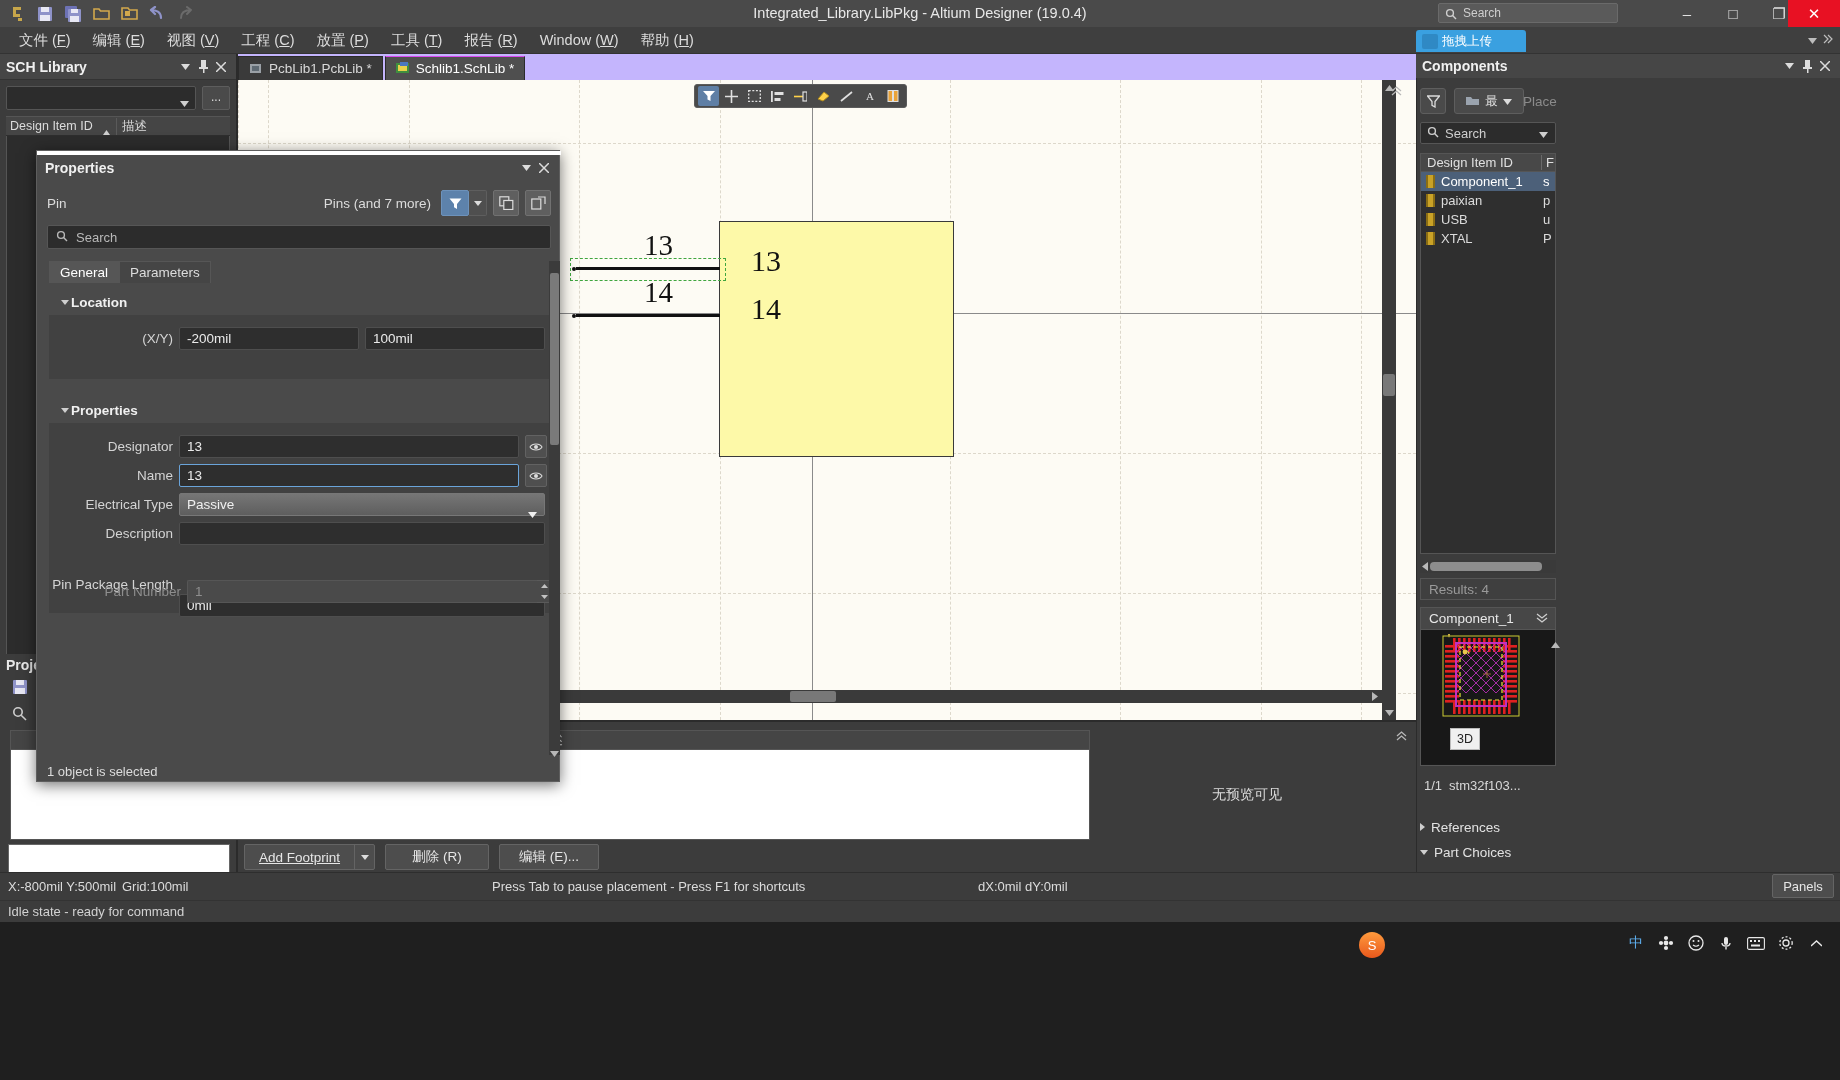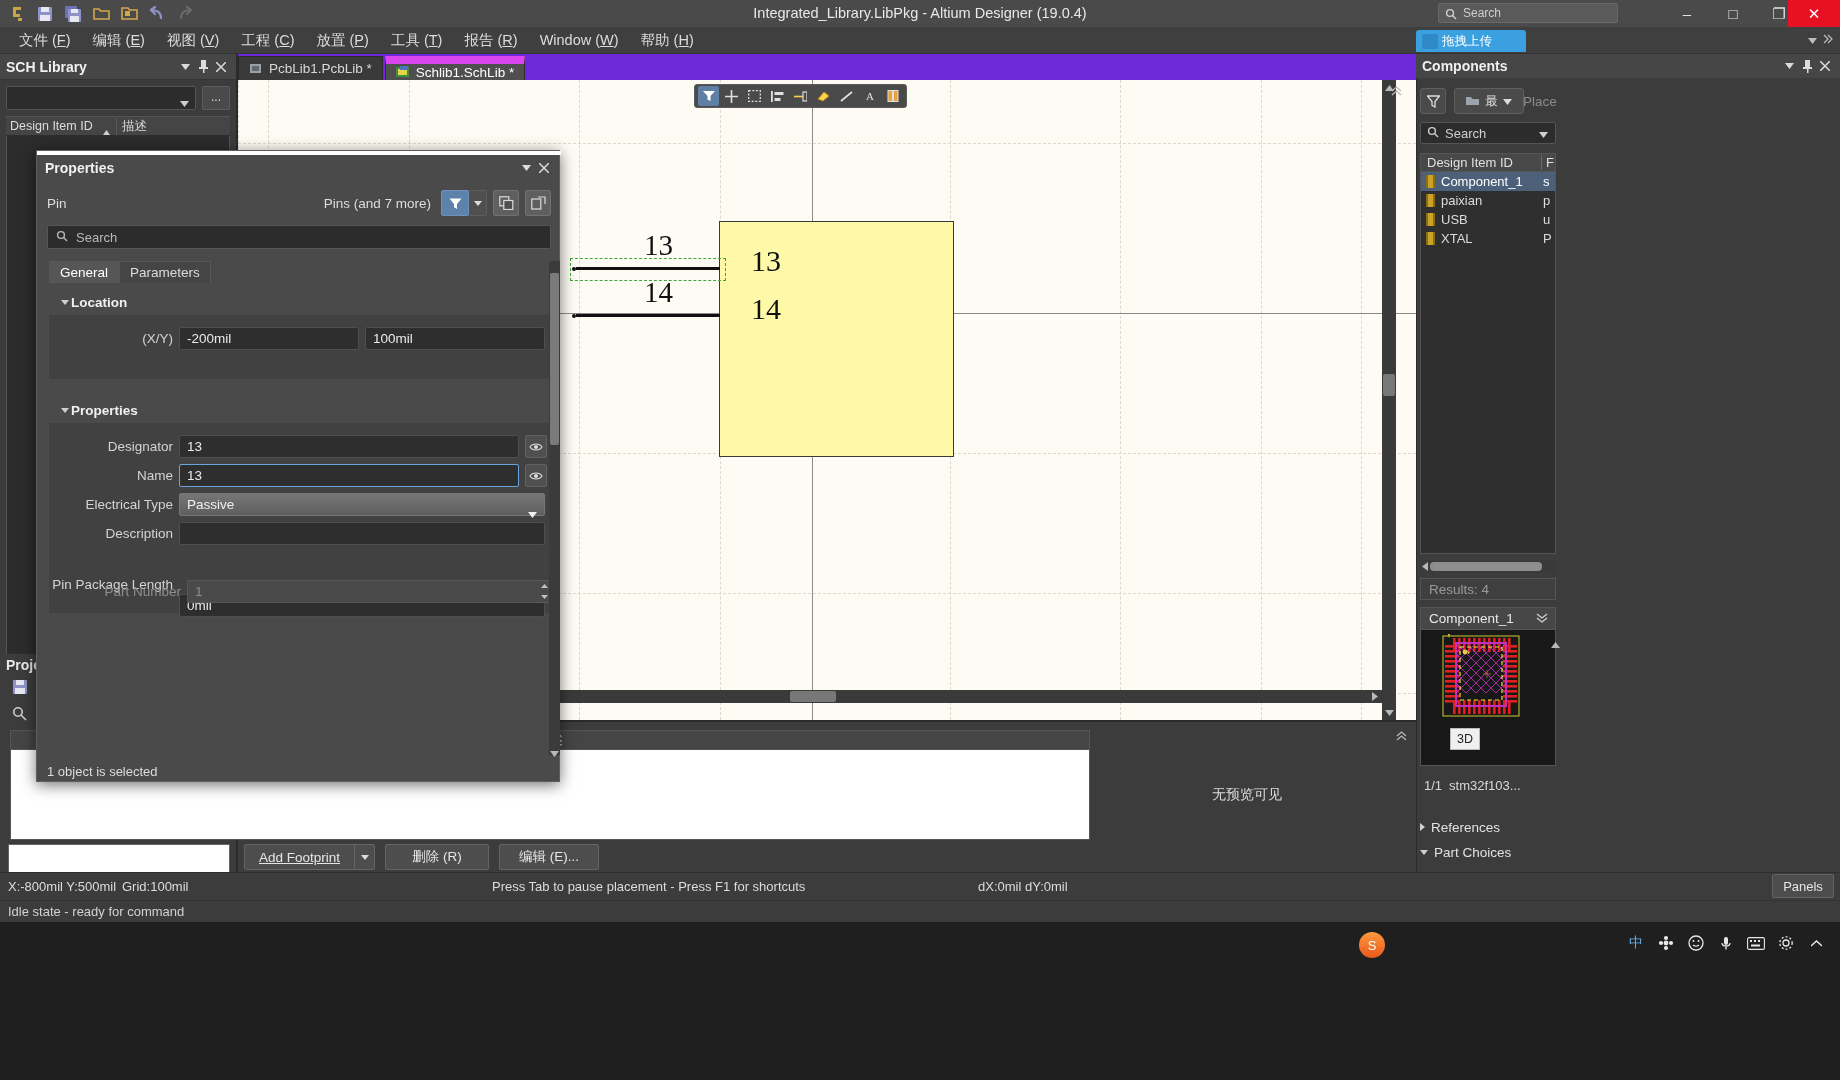--- a/index.html
+++ b/index.html
@@ -52,24 +52,24 @@
   .lib-list{margin:0 6px;background:#2c2c2c;height:520px;border:1px solid #555;border-top:none;position:relative;}
   .chip-ic{width:9px;height:13px;background:#c9a227;border-left:2px solid #8a6d14;border-right:2px solid #8a6d14;display:inline-block;}
   .proj-head{position:absolute;left:0;top:600px;width:237px;height:22px;display:flex;align-items:center;
     padding-left:6px;font-weight:bold;color:#e8e8e8;font-size:14px;background:#3c3c3c;}
   .proj-toolbar{position:absolute;left:0;top:625px;width:237px;display:flex;flex-direction:column;gap:8px;padding-left:12px;}
   .proj-tree{position:absolute;left:0;top:700px;width:237px;font-size:12px;}
   .tree-row{display:flex;align-items:center;height:17px;gap:3px;padding-left:10px;color:#d6d6d6;}
   .white-box{position:absolute;left:8px;top:790px;width:222px;height:78px;background:#fff;border:1px solid #666;}
 
   
-  .tabstrip{position:absolute;left:238px;top:54px;width:1178px;height:26px;background:#6d28d9;display:flex;align-items:flex-end;}
+  .tabstrip{position:absolute;left:238px;top:54px;width:1178px;height:26px;background:#c4b5fd;display:flex;align-items:flex-end;}
   .doctab{height:24px;display:flex;align-items:center;gap:6px;padding:0 10px;font-size:13.5px;color:#d8d8d8;
     background:#3a3a3a;border:1px solid #2b2b2b;border-bottom:none;margin-right:2px;}
-  .doctab.active{background:#4f4f4f;color:#fff;border-top:8px solid #d946ef;}
+  .doctab.active{background:#4f4f4f;color:#fff;border-top:1px solid #d946ef;}
   .tab-ic{width:14px;height:13px;border-radius:2px;}
 
   
   .canvas{position:absolute;left:238px;top:80px;width:1178px;height:640px;background:#fdfbf4;overflow:hidden;}
   .grid-v{position:absolute;top:0;height:640px;border-left:1px dashed #ddd8cb;}
   .grid-h{position:absolute;left:0;width:1178px;border-top:1px dashed #ddd8cb;}
   .axis-v{position:absolute;top:0;height:640px;border-left:1px solid #8a8a8a;}
   .axis-h{position:absolute;left:0;width:1178px;border-top:1px solid #8a8a8a;}
   .comp-body{position:absolute;background:#fdf9a8;border:1px solid #3a3a3a;}
   .pin-line{position:absolute;background:#111;height:3px;}

